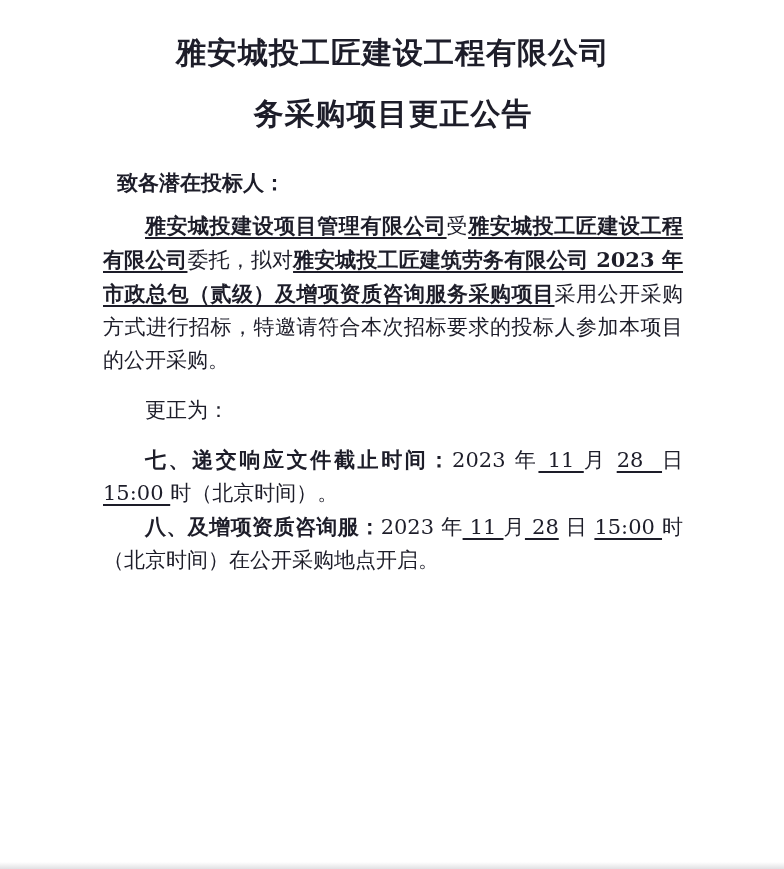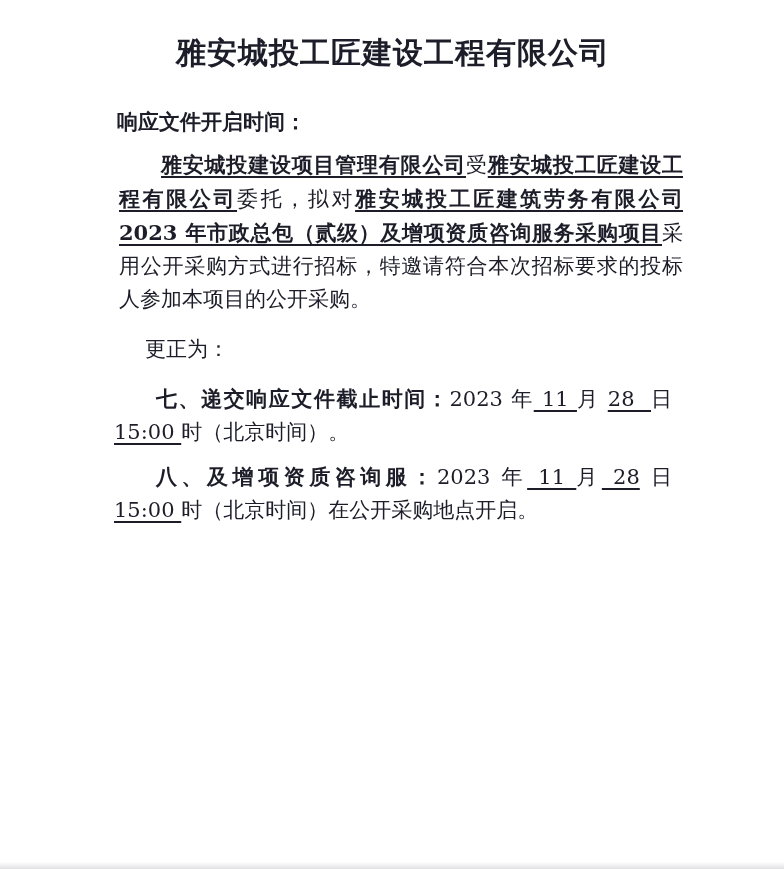--- a/index.html
+++ b/index.html
@@ -36,33 +36,33 @@
   .body-text {
     font-size: 21px;
     line-height: 33px;
   }
   .salutation {
     margin: 22px 0 0 0;
     padding-left: 14px;
     font-weight: bold;
   }
   .para {
-    margin: 10px 0 0 16px;
+    margin: 10px 0 0 0;
     text-indent: 2em;
     text-align: justify;
   }
   .correction-label {
     margin: 17px 0 14px 0;
     text-indent: 2em;
   }
   .para-after-label {
     margin-top: 24px;
   }
   .schedule-item {
-    margin: 11px;
+    margin: 0;
     text-indent: 2em;
     text-align: justify;
   }
   .schedule-first {
     margin-top: 16px;
   }
   .b { font-weight: bold; }
   .u {
     text-decoration: underline;
     text-decoration-thickness: 1.5px;
@@ -79,23 +79,24 @@
   }
 </style>
 </head>
 <body>
 
 <div class="page">
   <div class="content">
 
     <h1 class="title">
       <div class="title-line">雅安城投工匠建设工程有限公司</div>
+      <div class="title-line">务采购项目更正公告</div>
     </h1>
 
-    <p class="body-text salutation">响应文件开启时间：</p>
+    <p class="body-text salutation">致各潜在投标人：</p>
 
     <p class="body-text para"><span class="b u">雅安城投建设项目管理有限公司</span><span>受</span><span class="b u">雅安城投工匠建设工程有限公司</span><span>委托，拟对</span><span class="b u">雅安城投工匠建筑劳务有限公司 2023 年市政总包（贰级）及增项资质咨询服务采购项目</span><span>采用公开采购方式进行招标，特邀请符合本次招标要求的投标人参加本项目的公开采购。</span></p>
 
     <p class="body-text correction-label">更正为：</p>
 
 
     <p class="body-text schedule-item schedule-first"><span class="b">七、递交响应文件截止时间：</span><span>2023 年</span><span class="u">&nbsp;11&nbsp;</span><span>月 </span><span class="u">28&nbsp;&nbsp;</span><span>日 </span><span class="u">15:00&nbsp;</span><span>时（北京时间）。</span></p>
     <p class="body-text schedule-item"><span class="b">八、及增项资质咨询服：</span><span>2023 年</span><span class="u">&nbsp;11&nbsp;</span><span>月</span><span class="u">&nbsp;28</span><span> 日 </span><span class="u">15:00&nbsp;</span><span>时（北京时间）在公开采购地点开启。</span></p>
 
   </div>

